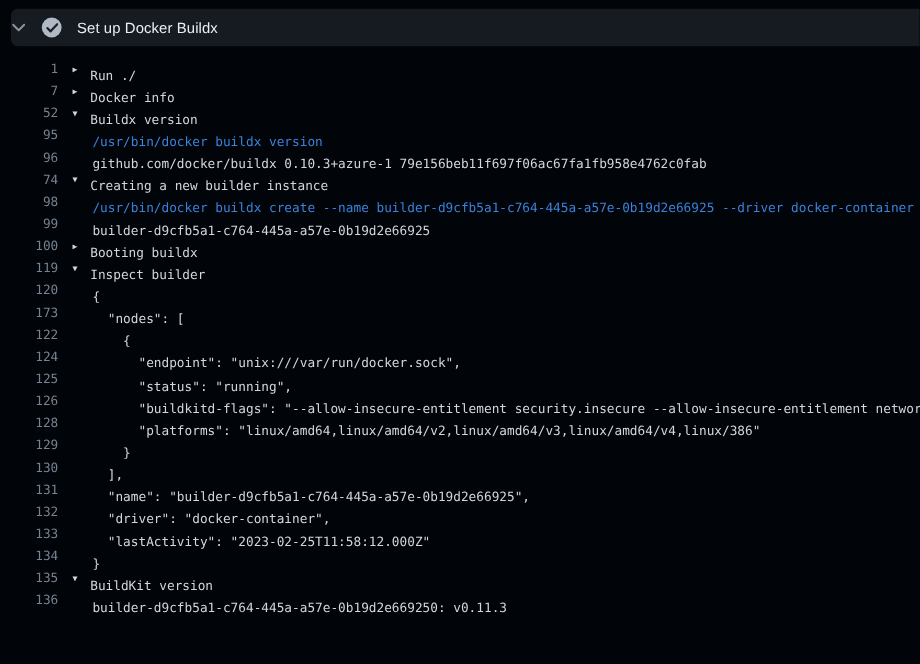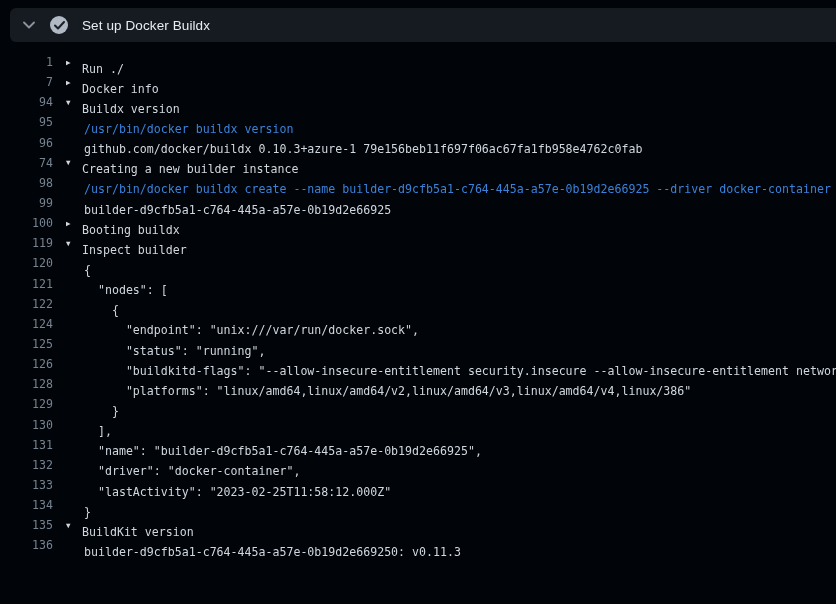--- a/index.html
+++ b/index.html
@@ -20,21 +20,21 @@
     font-family:"DejaVu Sans Mono","Liberation Mono",monospace;
   }
   .step-header{
     position:absolute;
     top:8px;left:10px;right:0;
     height:34px;
     background:var(--bar-bg);
     border-radius:6px 0 0 6px;
     display:flex;
     align-items:center;
-    padding-left:12px;
+    padding-left:0;
     cursor:pointer;
   }
   .chevron{
     width:14px;height:14px;
     display:flex;align-items:center;justify-content:center;
     margin-right:14px;
   }
   .check-circle{
     width:18px;height:18px;
     border-radius:50%;
@@ -107,21 +107,21 @@
 <div class="log-output">
     <div class="line group">
     <span class="line-number">1</span>
     <span class="line-content"><span class="disclosure">▶</span><span class="line-text">Run ./</span></span>
   </div>
     <div class="line group">
     <span class="line-number">7</span>
     <span class="line-content"><span class="disclosure">▶</span><span class="line-text">Docker info</span></span>
   </div>
     <div class="line group">
-    <span class="line-number">94</span>
+    <span class="line-number">52</span>
     <span class="line-content"><span class="disclosure">▼</span><span class="line-text">Buildx version</span></span>
   </div>
     <div class="line command">
     <span class="line-number">95</span>
     <span class="line-content"><span class="line-text indent">/usr/bin/docker buildx version</span></span>
   </div>
     <div class="line output">
     <span class="line-number">96</span>
     <span class="line-content"><span class="line-text indent">github.com/docker/buildx 0.10.3+azure-1 79e156beb11f697f06ac67fa1fb958e4762c0fab</span></span>
   </div>
@@ -143,21 +143,21 @@
   </div>
     <div class="line group">
     <span class="line-number">119</span>
     <span class="line-content"><span class="disclosure">▼</span><span class="line-text">Inspect builder</span></span>
   </div>
     <div class="line output">
     <span class="line-number">120</span>
     <span class="line-content"><span class="line-text indent">{</span></span>
   </div>
     <div class="line output">
-    <span class="line-number">121</span>
+    <span class="line-number">173</span>
     <span class="line-content"><span class="line-text indent">  "nodes": [</span></span>
   </div>
     <div class="line output">
     <span class="line-number">122</span>
     <span class="line-content"><span class="line-text indent">    {</span></span>
   </div>
     <div class="line output">
     <span class="line-number">124</span>
     <span class="line-content"><span class="line-text indent">      "endpoint": "unix:///var/run/docker.sock",</span></span>
   </div>

